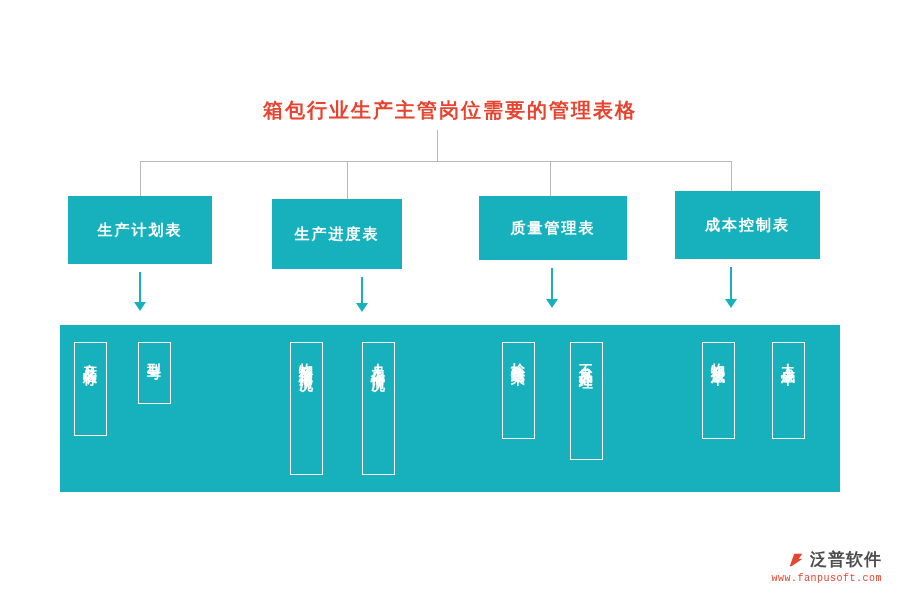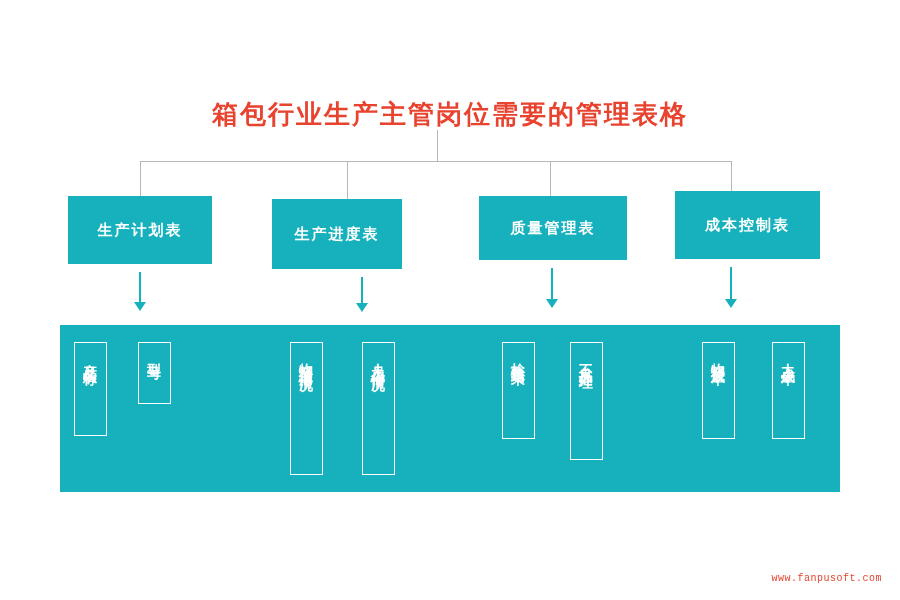--- a/index.html
+++ b/index.html
@@ -15,21 +15,21 @@
     margin: 0 auto;
   }
 
   .title {
     position: absolute;
     top: 97px;
     left: 0;
     width: 100%;
     text-align: center;
     color: #e8432f;
-    font-size: 26px;
+    font-size: 20px;
     font-weight: bold;
     letter-spacing: 2px;
   }
 
   .line {
     position: absolute;
     background: #b8b8b8;
   }
 
   .cat-box {
@@ -192,16 +192,22 @@
     <div class="v-box" style="left:642px; top:17px; width:33px; height:97px;">
       <span class="v-text">物料成本</span>
     </div>
     <div class="v-box" style="left:712px; top:17px; width:33px; height:97px;">
       <span class="v-text">人工成本</span>
     </div>
 
   </div>
 
   <div class="footer-brand">
+    <div class="brand-row">
+      <svg width="18" height="18" viewBox="0 0 20 20">
+        <path d="M3 17 L8 3 L17 3 L13 9 L17 9 L5 17 Z" fill="#e8432f"></path>
+      </svg>
+      <span class="brand-name">泛普软件</span>
+    </div>
     <span class="brand-url">www.fanpusoft.com</span>
   </div>
 
 </div>
 
 </body></html>

